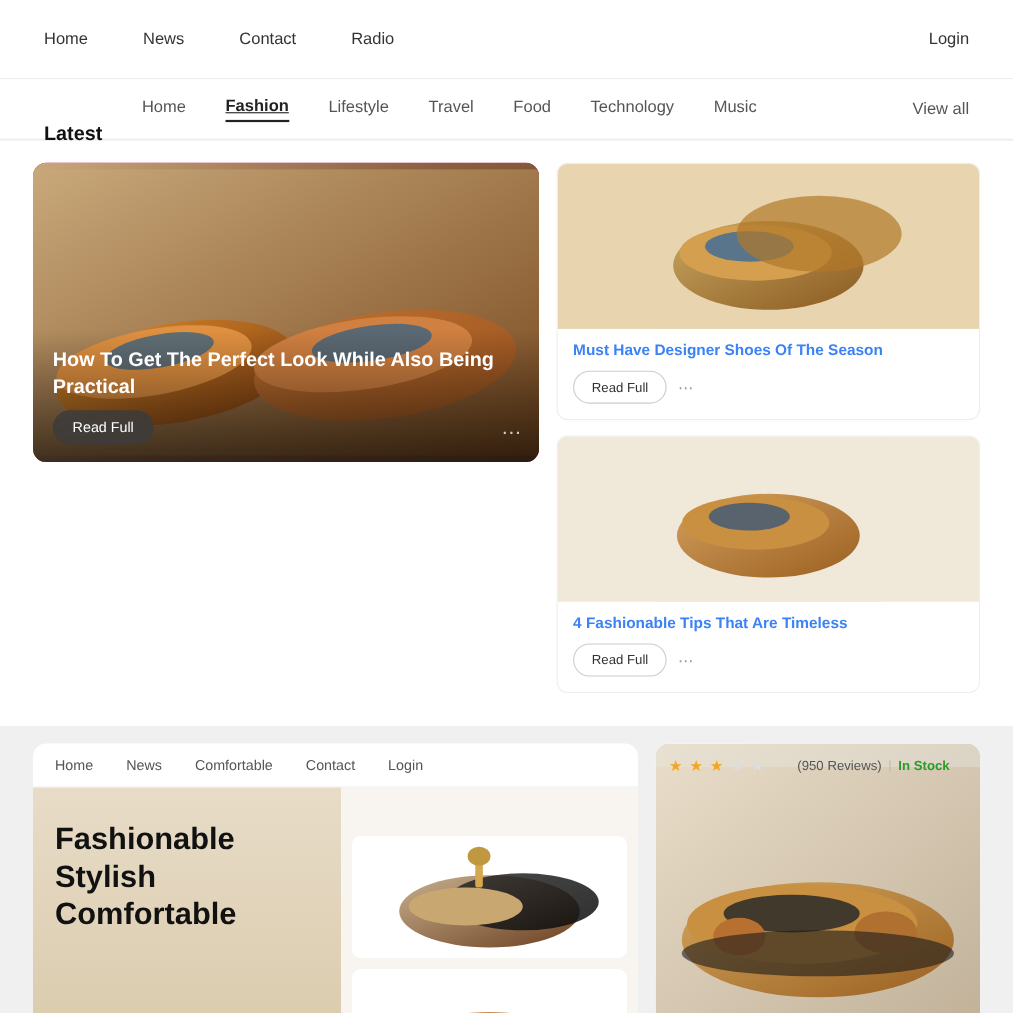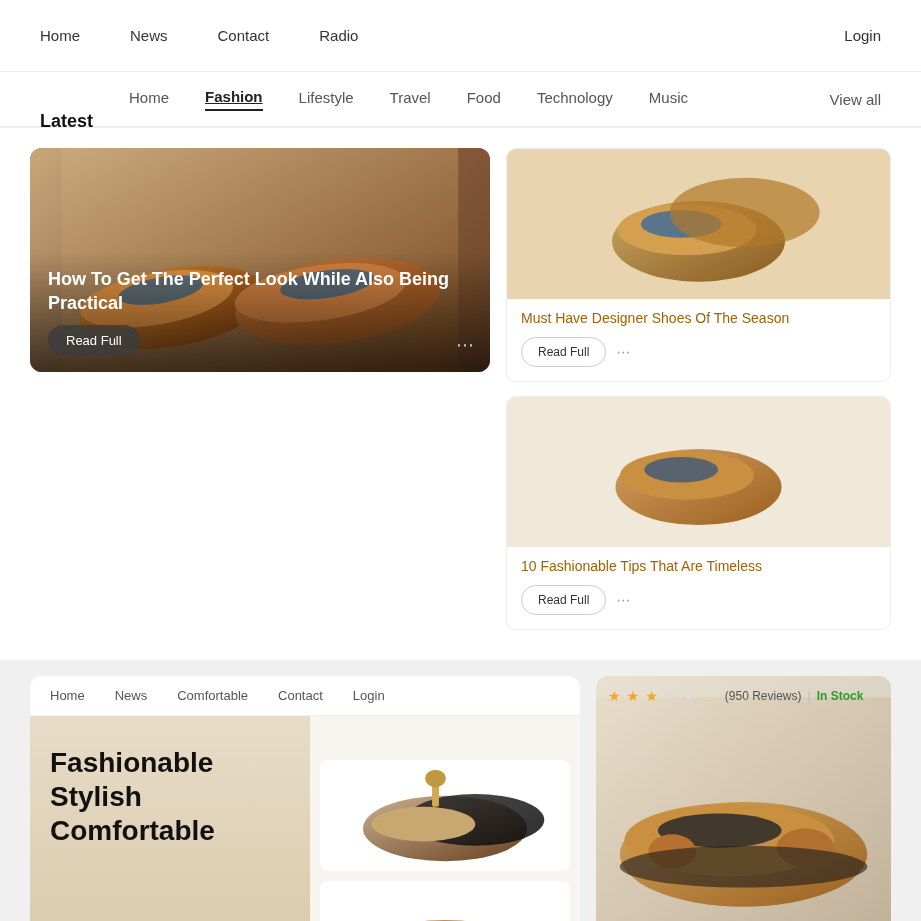--- a/index.html
+++ b/index.html
@@ -76,21 +76,21 @@
     
     .articles-grid {
       display: flex;
       gap: 16px;
     }
     .article-main {
       flex: 0 0 460px;
       position: relative;
       border-radius: 12px;
       overflow: hidden;
-      height: 224px;
+      height: 272px;
       background: #be185d;
     }
     .article-main-img {
       width: 100%;
       height: 100%;
       background: linear-gradient(135deg, #c8a87a 0%, #8B6040 50%, #6b4423 100%);
       position: relative;
     }
     .article-main-overlay {
       position: absolute;
@@ -149,22 +149,22 @@
       position: relative;
       overflow: hidden;
     }
     .shoe-img-placeholder.light-bg { background: #e8d5b0; }
     .shoe-img-placeholder.lighter-bg { background: #f0e8d8; }
     .article-card-body {
       padding: 10px 14px 14px;
     }
     .article-card-title {
       font-size: 14px;
-      font-weight: normal;
-      color: #a16207;
+      font-weight: bold;
+      color: #3b82f6;
       margin-bottom: 10px;
       line-height: 1.3;
     }
     .article-card-footer {
       display: flex;
       align-items: center;
       gap: 10px;
     }
     .read-full-btn-sm {
       background: #fff;
@@ -410,21 +410,21 @@
                 <stop offset="100%" style="stop-color:#9B6020"></stop>
               </linearGradient>
             </defs>
             <rect width="180" height="130" fill="#f0e8d8"></rect>
             <ellipse cx="90" cy="78" rx="72" ry="33" fill="url(#sh2a)"></ellipse>
             <ellipse cx="80" cy="68" rx="58" ry="21" fill="#c89040"></ellipse>
             <ellipse cx="75" cy="63" rx="32" ry="11" fill="#2a5080" opacity="0.7"></ellipse>
           </svg>
         </div>
         <div class="article-card-body">
-          <div class="article-card-title">10 Fashionable Tips That Are Timeless</div>
+          <div class="article-card-title">4 Fashionable Tips That Are Timeless</div>
           <div class="article-card-footer">
             <button class="read-full-btn-sm">Read Full</button>
             <span class="share-icon-sm">⋯</span>
           </div>
         </div>
       </div>
 
     </div>
   </div>
 </div>

